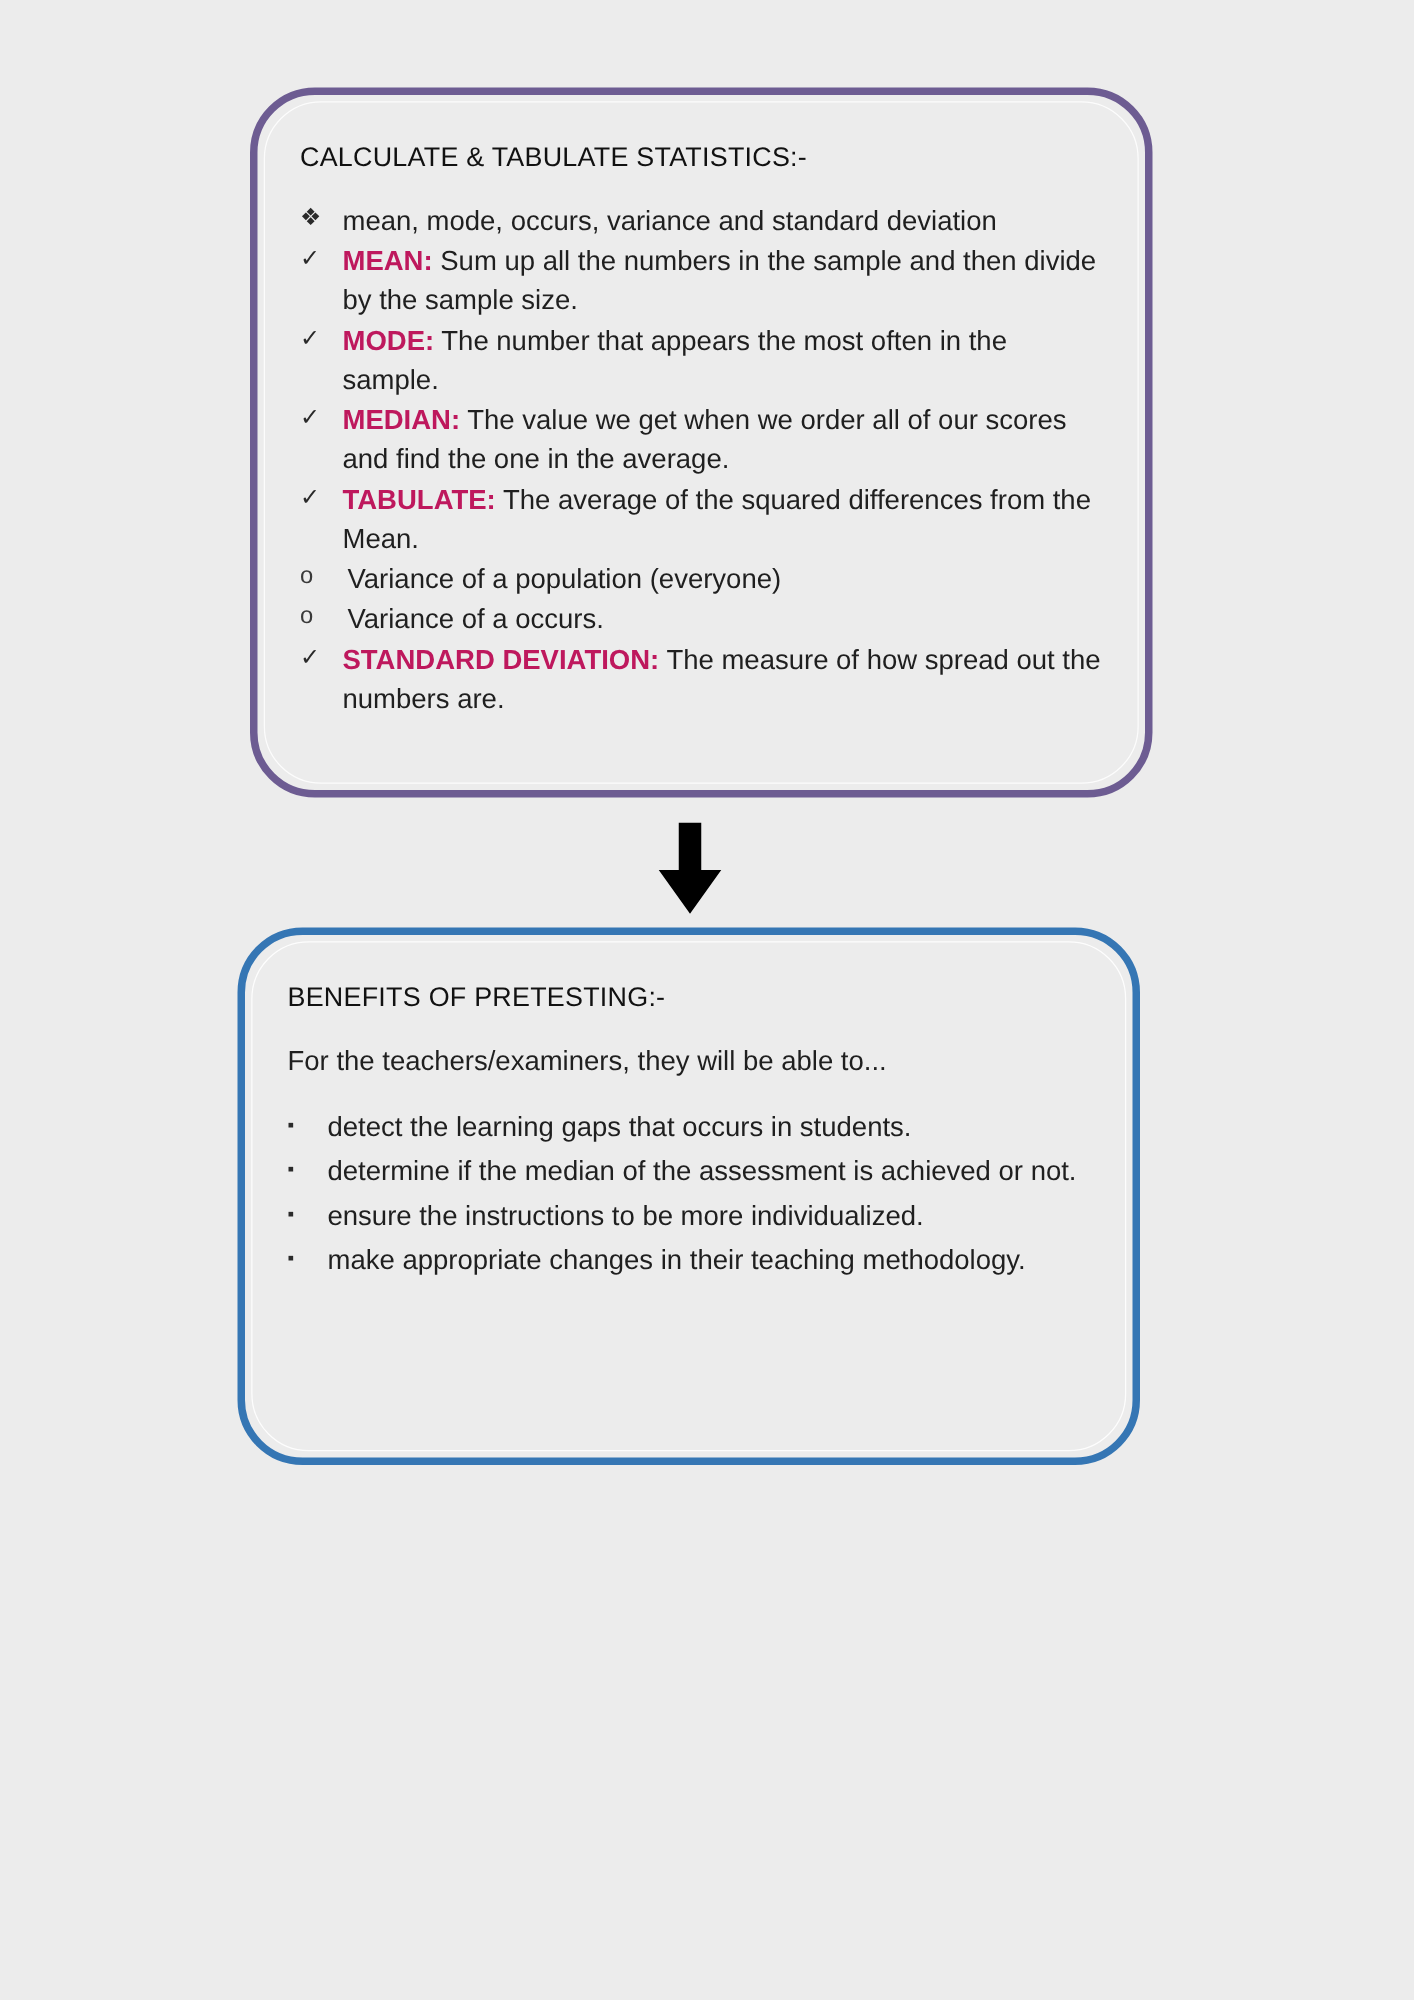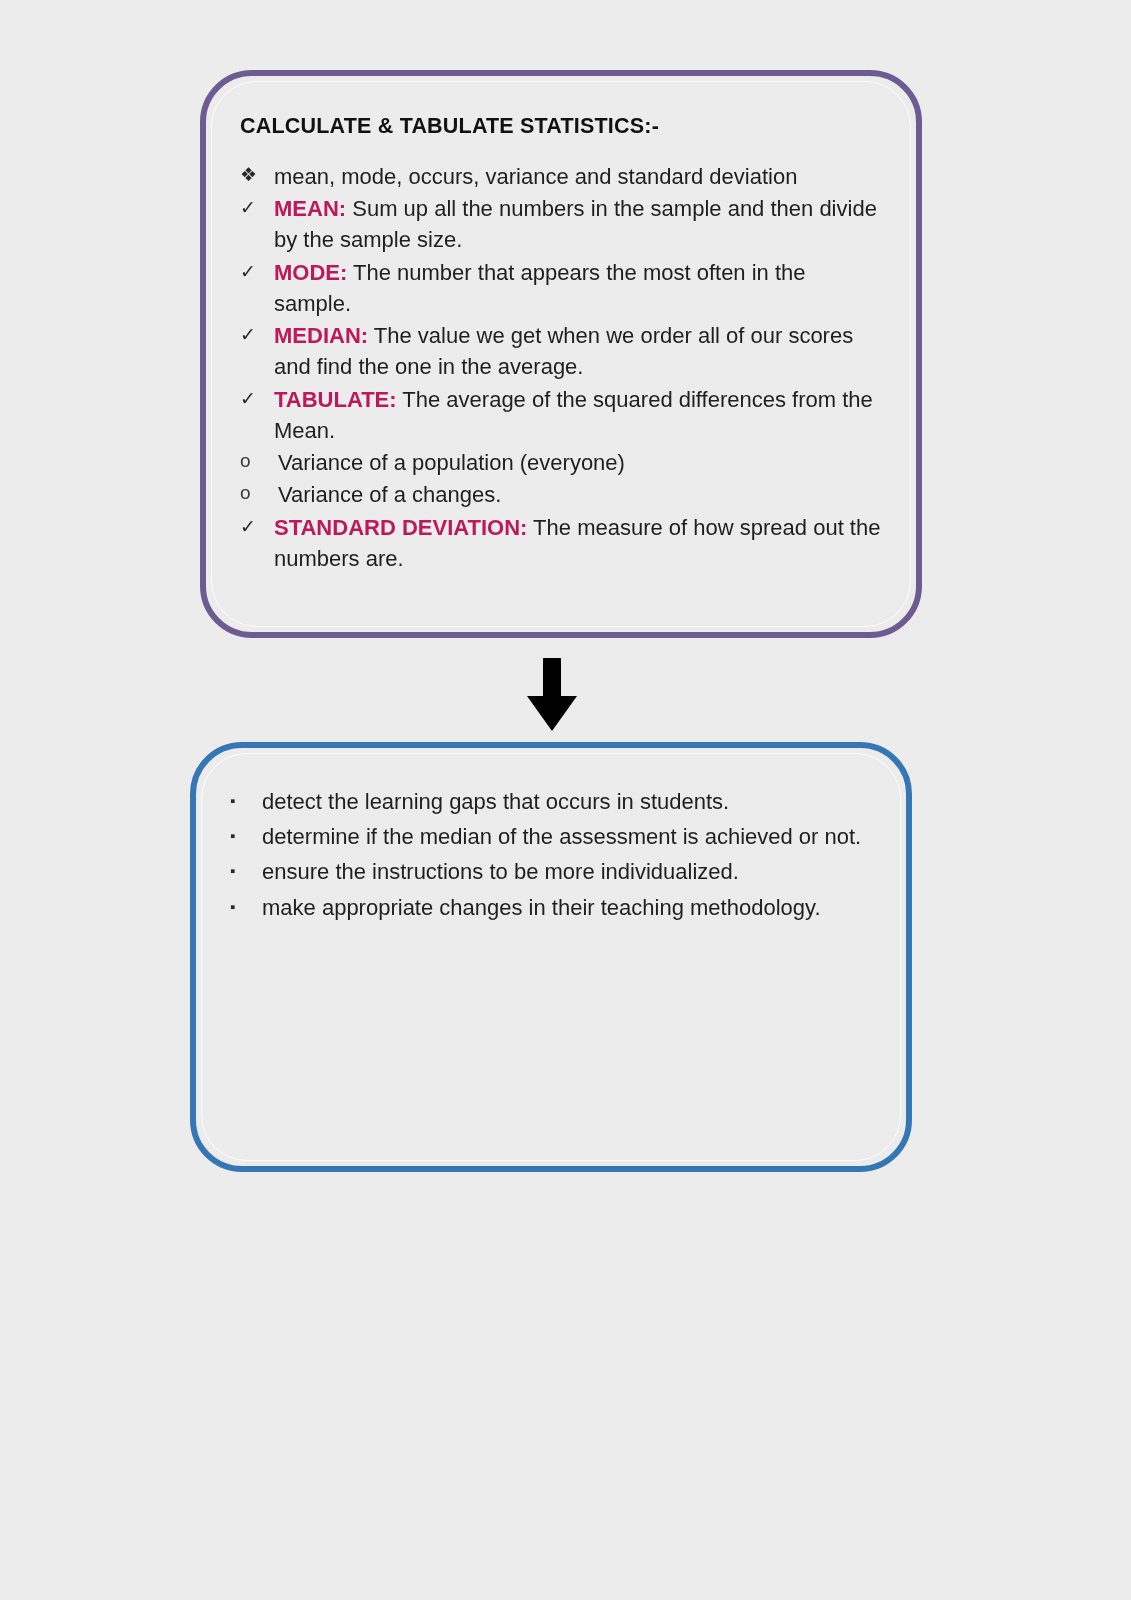--- a/index.html
+++ b/index.html
@@ -61,21 +61,21 @@
 
   .box-body {
     position: relative;
     padding: 38px 34px 10px 34px;
     z-index: 2;
   }
 
   
   .box-heading {
     font-family: "Liberation Sans", sans-serif;
-    font-weight: bold;
+    font-weight: normal;
     font-size: 21.5px;
     letter-spacing: 0.2px;
     color: #111;
     margin: 0 0 22px 0;
   }
 
   
   ul.lvl {
     list-style: none;
     margin: 0;
@@ -199,21 +199,21 @@
         </li>
       </ul>
 
       <ul class="lvl lvl3">
         <li class="item">
           <span class="bullet">o</span>
           <span class="text">Variance of a population (everyone)</span>
         </li>
         <li class="item">
           <span class="bullet">o</span>
-          <span class="text">Variance of a changes.</span>
+          <span class="text">Variance of a occurs.</span>
         </li>
       </ul>
 
       <ul class="lvl lvl2">
         <li class="item">
           <span class="bullet">✓</span>
           <span class="text"><span class="term">STANDARD DEVIATION:</span><span> The measure of how spread out the numbers are.</span></span>
         </li>
       </ul>
 
@@ -223,21 +223,23 @@
   <div id="arrow-connector">
     <svg width="62" height="74" viewBox="0 0 62 74" xmlns="http://www.w3.org/2000/svg">
       <polygon points="22,0 40,0 40,38 56,38 31,73 6,38 22,38" fill="#000000"></polygon>
     </svg>
   </div>
 
   <section class="flow-box" id="box-benefits">
     <span class="inner-rule"></span>
     <div class="box-body">
 
-
+      <h2 class="box-heading">BENEFITS OF PRETESTING:-</h2>
+
+      <p class="para intro">For the teachers/examiners, they will be able to...</p>
 
       <ul class="lvl lvl-sq">
         <li class="item">
           <span class="bullet">▪</span>
           <span class="text">detect the learning gaps that occurs in students.</span>
         </li>
         <li class="item">
           <span class="bullet">▪</span>
           <span class="text">determine if the median of the assessment is achieved or not.</span>
         </li>

